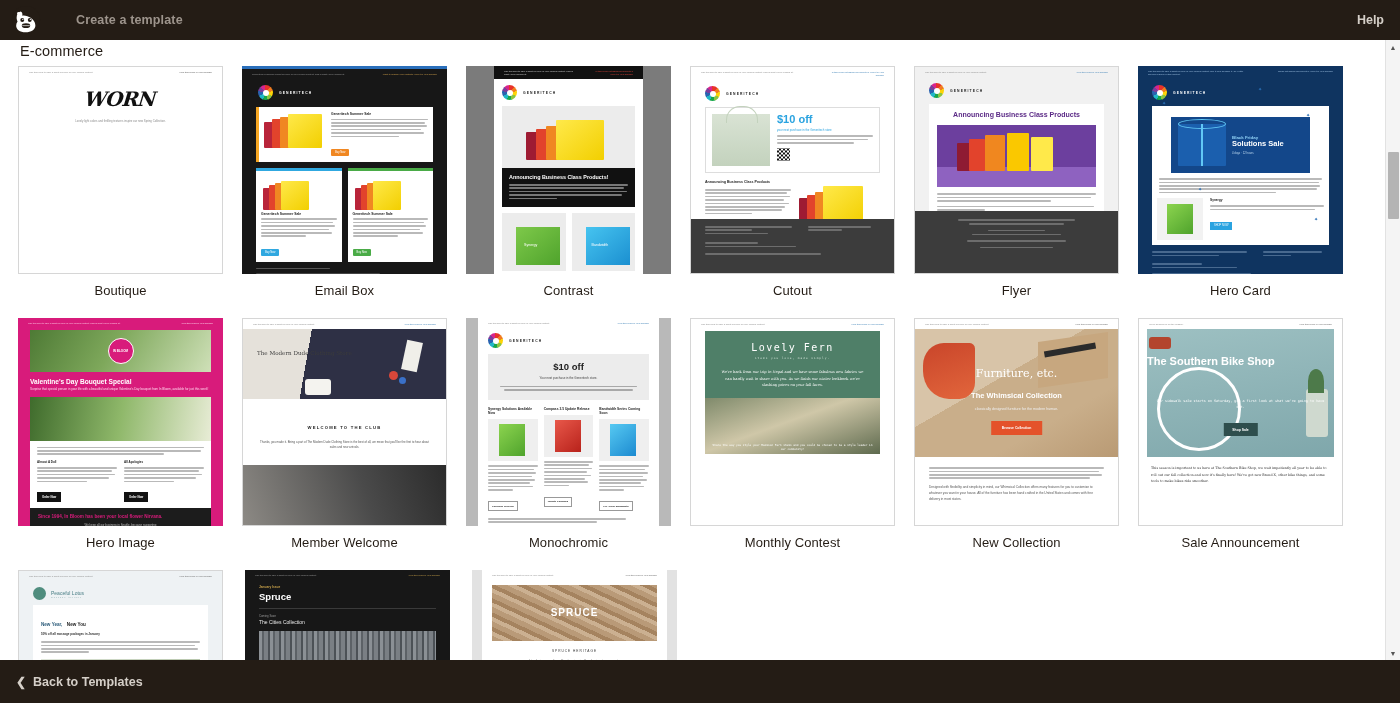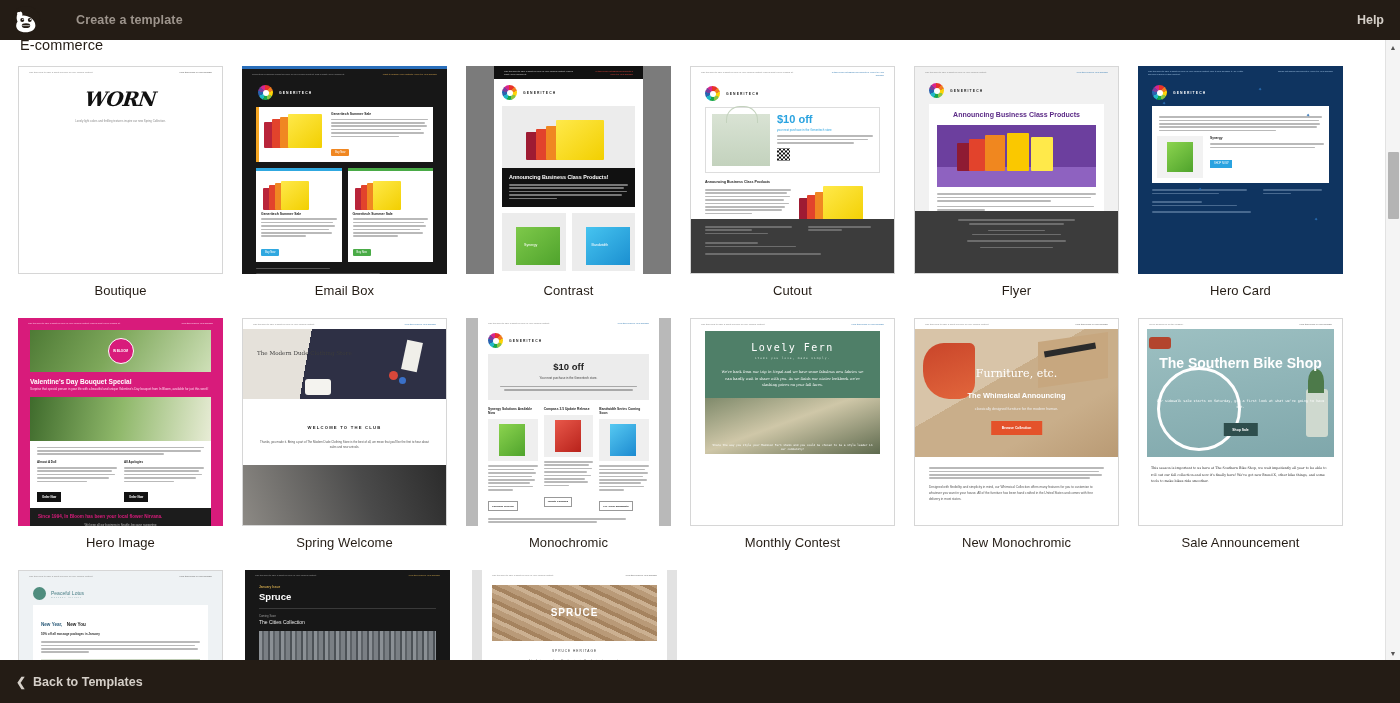--- a/index.html
+++ b/index.html
@@ -20,21 +20,21 @@
     color: #9d948c; font-size: 12.5px; font-weight: bold;
     letter-spacing: .15px; margin-left: 24px;
   }
   #help-link {
     position: absolute; right: 16px; top: 13px;
     color: #d5cfc8; font-size: 12.5px; font-weight: bold; cursor: pointer;
   }
 
   
   #category-title {
-    position: absolute; top: 37px; left: 20px;
+    position: absolute; top: 43px; left: 20px;
     font-size: 14.5px; color: #241c15; letter-spacing: .1px;
   }
 
   
   #grid {
     position: absolute; top: 66px; left: 0; width: 1390px; height: 600px;
     overflow: hidden;
   }
   .row { display: flex; width: 1362px; padding-left: 18px; }
   .cell { width: 227px; }
@@ -259,22 +259,22 @@
   .nc-btn { position: absolute; left: 50%; top: 92px; transform: translateX(-50%);
     background: #e4522a; color: #fff; font-size: 3.4px; font-weight: bold; padding: 5px 11px; }
   .nc-body { padding: 10px 14px; }
 
   
   .t-sale { background: #fff; }
   .sa-hero { margin: 0 8px; height: 128px; position: relative;
     background: linear-gradient(170deg,#9dc0c2,#7fa7ab); }
   .sa-wheel { position: absolute; left: 10px; bottom: 6px; width: 84px; height: 84px;
     border-radius: 50%; border: 3px solid #fff; }
-  .sa-t { position: absolute; left: 0; right: 0; top: 26px; text-align: center;
-    color: #fff; font-size: 14px; font-weight: bold; line-height: 1.15; }
+  .sa-t { position: absolute; left: 0; right: 0; top: 26px; 
+    color: #fff; font-size: 11px; font-weight: bold; line-height: 1.15; }
   .sa-s { position: absolute; left: 0; right: 0; top: 70px; text-align: center;
     font-family: "DejaVu Sans Mono", monospace; color: #fff; font-size: 3.4px; line-height: 1.7; padding: 0 8px; }
   .sa-btn { position: absolute; left: 50%; top: 94px; transform: translateX(-50%);
     background: #2e4e4d; color: #fff; font-size: 3.4px; font-weight: bold; padding: 4.5px 9px; }
   .sa-body { padding: 8px 12px; font-family: "DejaVu Serif", serif; }
 
   
   .t-lotus { background: #eef2f4; }
   .pl-head { display: flex; gap: 5px; align-items: center; padding: 6px 14px 0; }
   .pl-leaf { width: 13px; height: 13px; border-radius: 50%; background: #4f8d7e; }
@@ -591,20 +591,31 @@
           <span class="snow" style="left:176px;top:150px">✦</span>
           <div class="preheader">
             <span class="ph-l" style="color:#9fc0e0;font-size:2.3px">Use this area to offer a short preview of your email's content. See it now all share it. Try a little preview of some of this content.</span>
             <span class="ph-r" style="color:#9fc0e0;font-size:2.3px">Email not displaying correctly? View it in your browser</span>
           </div>
           <div class="cb-head" style="padding:6px 14px 0;color:#fff">
             <div class="logo-burst"></div>
             <div class="brandname">GENERITECH</div>
           </div>
           <div style="background:#fff;margin:6px 14px 0;padding:5px">
+            <div class="hc-card">
+              <div class="hc-gift">
+                <div style="position:absolute;left:0;right:0;top:-5px;height:10px;border:1.4px solid #62c8f5;border-radius:50%;"></div>
+                <div style="position:absolute;left:50%;top:0;bottom:0;width:2px;margin-left:-1px;background:#62c8f5"></div>
+              </div>
+              <div style="flex:1">
+                <div class="hc-bf">Black Friday</div>
+                <div class="hc-ss">Solutions Sale</div>
+                <div style="font-size:2.8px;color:#bcd9f0;margin-top:2px">4 days · 12 hours</div>
+              </div>
+            </div>
             <div style="margin-top:5px;padding:0 2px">
               <div class="fakeline" style="width:100%"></div>
                 <div class="fakeline" style="width:98%"></div>
               <div class="fakeline" style="width:99%"></div>
                 <div class="fakeline" style="width:97%"></div>
               <div class="fakeline" style="width:72%"></div>
             </div>
             <div class="hc-prod">
               <div style="width:46px;height:42px;background:#f2f2f2;position:relative">
                 <div style="position:absolute;left:10px;top:6px;width:26px;height:30px;background:linear-gradient(140deg,#8cd44f,#4fa32c)"></div>
@@ -707,21 +718,21 @@
             <div style="position:absolute;right:40px;top:48px;width:7px;height:7px;border-radius:50%;background:#3a70c8"></div>
             <div style="position:absolute;left:62px;bottom:4px;width:26px;height:16px;border-radius:3px;background:#f4f3ef"></div>
           </div>
           <div class="mw-mid">
             <b>WELCOME TO THE CLUB</b>
             <p>Thanks, you made it. Being a part of The Modern Dude Clothing Store is the best of all, we mean that you'll be the first to hear about sales and new arrivals.</p>
           </div>
           <div class="mw-hero2"></div>
         </div>
       </div>
-      <div class="tpl-name">Spring Welcome</div>
+      <div class="tpl-name">Member Welcome</div>
     </div>
 
     <div class="cell">
       <div class="thumb-frame noborder">
         <div class="em t-mono">
           <div class="mo-inner">
             <div class="preheader">
               <span class="ph-l" style="font-size:2.3px">Use this area to offer a short preview of your email's content.</span>
               <span class="ph-r" style="font-size:2.3px">View this email in your browser</span>
             </div>
@@ -808,35 +819,35 @@
         <div class="em t-newcol">
           <div class="preheader">
             <span class="ph-l" style="font-size:2.4px">Use this area to offer a short preview of your email's content.</span>
             <span class="ph-r" style="font-size:2.4px;color:#666">View this email in your browser</span>
           </div>
           <div class="nc-hero">
             <div class="nc-chair"></div>
             <div style="position:absolute;right:10px;top:8px;width:70px;height:46px;background:#c7a77f;transform:skewY(-8deg)"></div>
             <div style="position:absolute;right:22px;top:18px;width:52px;height:6px;background:#2b2b2b;transform:rotate(-10deg)"></div>
             <div class="nc-t">Furniture, etc.</div>
-            <div class="nc-t2">The Whimsical Announcing</div>
+            <div class="nc-t2">The Whimsical Collection</div>
             <div class="nc-t3">classically designed furniture for the modern human.</div>
             <div class="nc-btn">Browse Collection</div>
           </div>
           <div class="nc-body">
             <div class="fakeline" style="width:100%"></div>
               <div class="fakeline" style="width:97%"></div>
             <div class="fakeline" style="width:99%"></div>
               <div class="fakeline" style="width:92%"></div>
             <div class="fakeline" style="width:0%"></div>
             <div style="font-size:3.2px;color:#555;line-height:1.9;margin-top:0">Designed with flexibility and simplicity in mind, our Whimsical Collection offers many features for you to customize to whatever you want in your house. All of the furniture has been hand crafted in the United States and comes with free delivery in most states.</div>
           </div>
         </div>
       </div>
-      <div class="tpl-name">New Monochromic</div>
+      <div class="tpl-name">New Collection</div>
     </div>
 
     <div class="cell">
       <div class="thumb-frame">
         <div class="em t-sale">
           <div class="preheader">
             <span class="ph-l" style="font-size:2.4px">We're gearing up for the season.</span>
             <span class="ph-r" style="font-size:2.4px;color:#666">View this email in your browser</span>
           </div>
           <div class="sa-hero">

